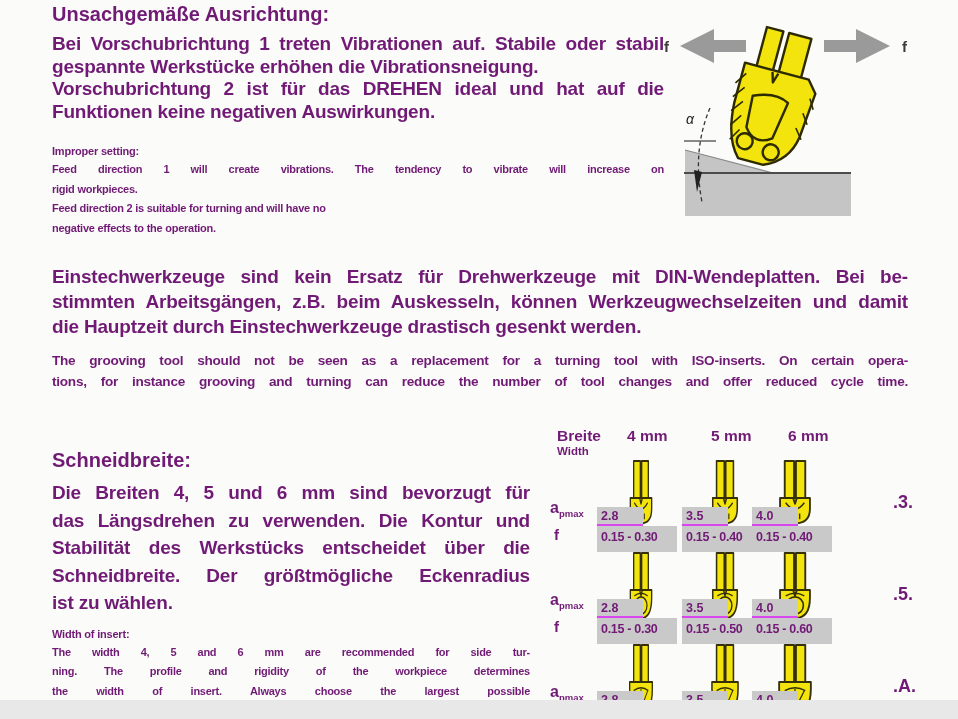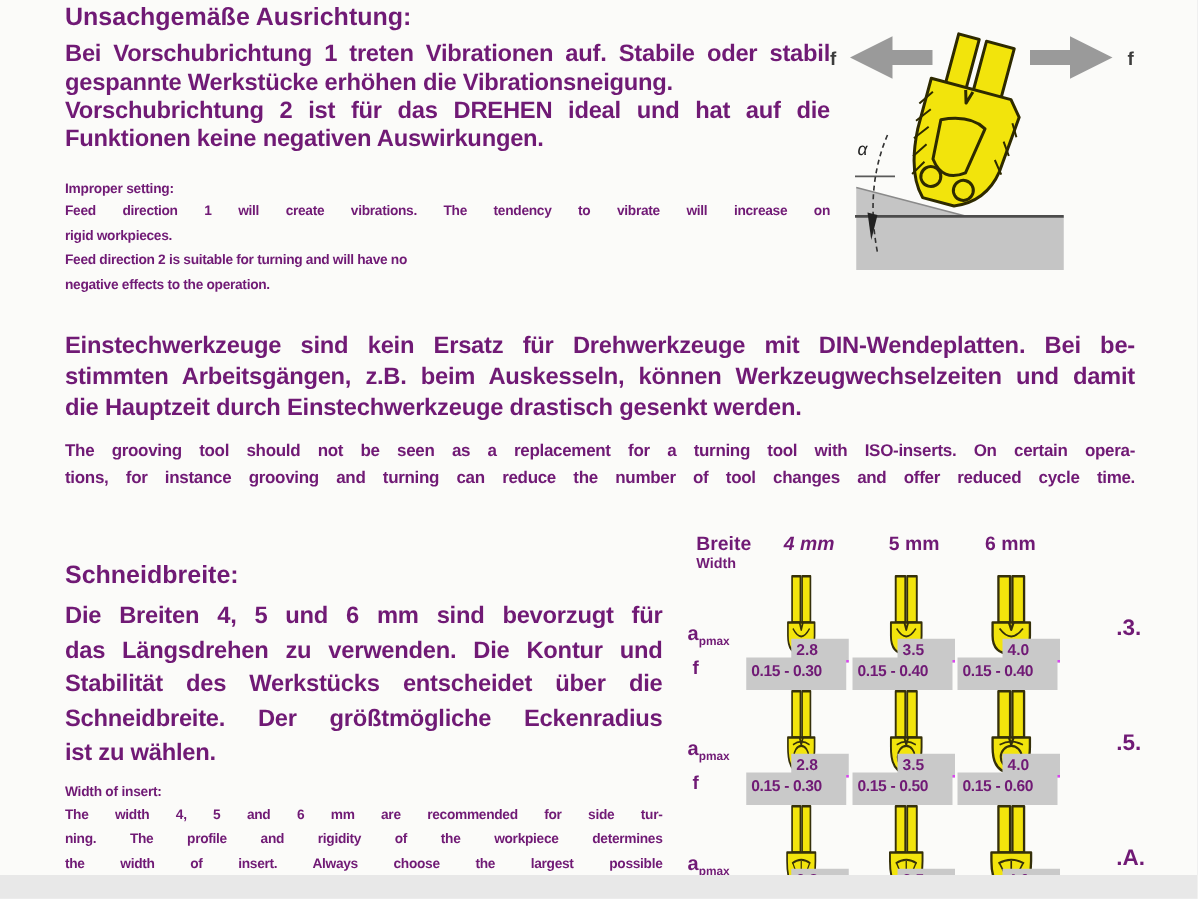--- a/index.html
+++ b/index.html
@@ -28,29 +28,29 @@
 
   
   #fig-feed { left:650px; top:0px; width:302px; height:240px; }
 
   
   #insert-table { left:545px; top:424px; width:400px; }
   .t-header { position:relative; height:36px; }
   .th-breite { position:absolute; left:12px; top:3px;  font-weight:700; font-size:15.5px; }
   .th-width  { position:absolute; left:12px; top:21px; font-weight:700; font-size:11.5px; }
   .th-col { position:absolute; top:3px; font-weight:700; font-size:15.5px; }
-  .th-c1 { left:82px;font-style:italic; } .th-c2 { left:166px; } .th-c3 { left:243px; }
+  .th-c1 { left:82px; } .th-c2 { left:166px; } .th-c3 { left:243px; }
   .t-row { position:relative; height:92px; }
   .t-cell { position:absolute; bottom:0; width:80px; height:92px; }
-  .t-cell.c1 { left:52px; } .t-cell.c2 { left:137px; } .t-cell.c3 { left:221px; }
+  .t-cell.c1 { left:52px; } .t-cell.c2 { left:137px; } .t-cell.c3 { left:207px; }
   .f-bar  { position:absolute; left:0; bottom:0; width:76px; height:22px; background:#c9c9c9;
             font-weight:700; font-size:12.5px; padding:4px 0 0 4px; letter-spacing:-0.3px; }
   .ap-bar { position:absolute; left:0; bottom:22px; width:42px; height:15px; background:#c9c9c9;
             font-weight:700; font-size:12.5px; padding:2px 0 0 4px;
-            border-bottom:2px solid #d946ef;margin-left:36px; }
+            border-bottom:6px solid #d946ef; }
   .tool { position:absolute; bottom:20px; height:72px; }
   .c1 .tool { left:24px; width:40px; }
   .c2 .tool { left:20px; width:46px; }
   .c3 .tool { left:15px; width:56px; }
   .lab-ap { position:absolute; left:5px; bottom:33px; font-weight:700; font-size:16px; }
   .lab-ap sub { font-size:9.5px; }
   .lab-f  { position:absolute; left:9px; bottom:9px; font-weight:700; font-size:15px; }
   .t-suffix { position:absolute; left:348px; bottom:39px; font-weight:700; font-size:18px; }
 </style>
 </head>

